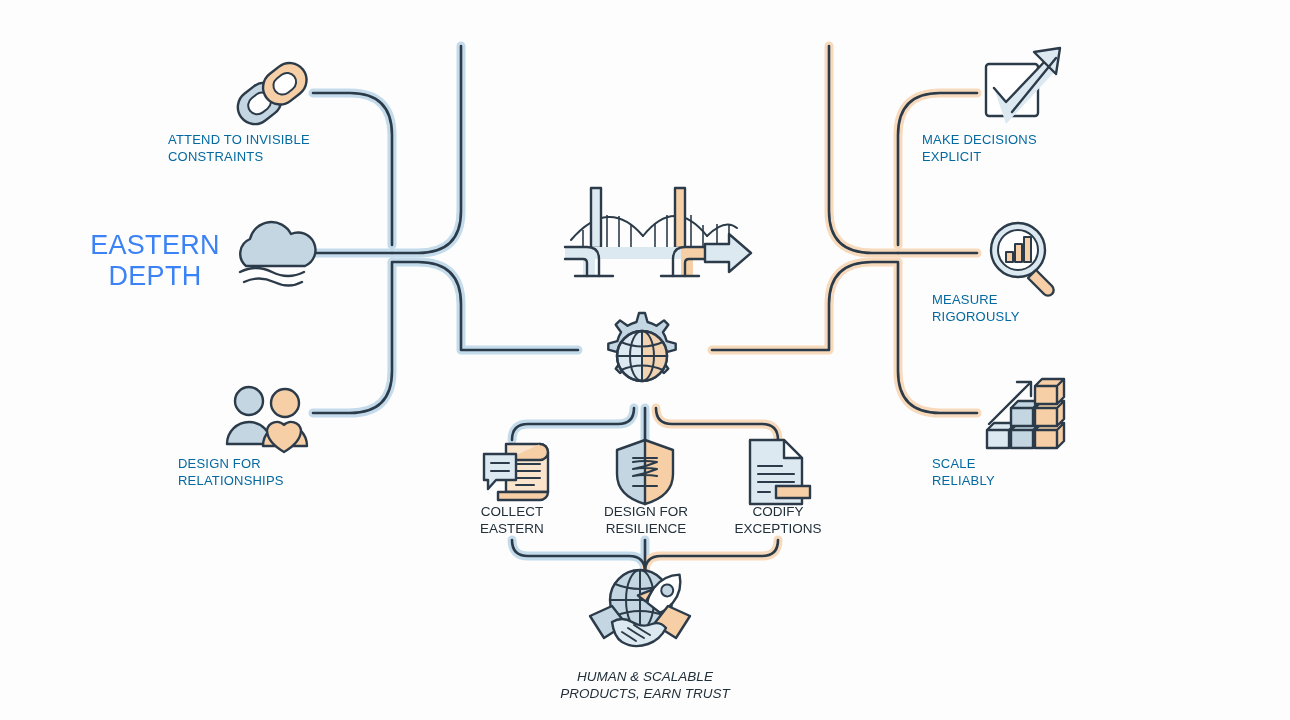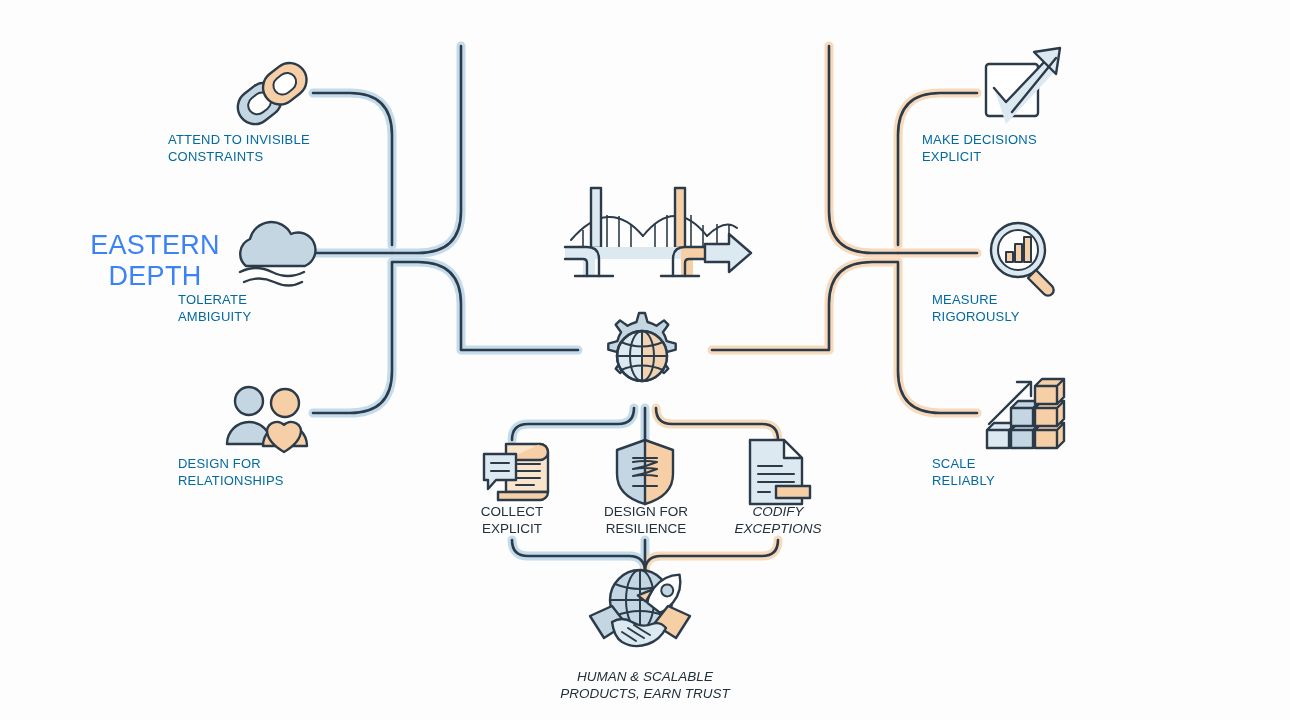--- a/index.html
+++ b/index.html
@@ -345,35 +345,33 @@
           <path d="M46 57 q9 6 16 10"></path>
       </g>
     </g>
   </svg>
 
   <div class="sidetitle" style="left:60px;top:230px;width:190px;">EASTERN
 DEPTH</div>
 
   <div class="lbl" style="left:168px;top:131px;width:200px;">ATTEND TO INVISIBLE
 CONSTRAINTS</div>
-  <div class="lbl" style="left:178px;top:291px;width:180px;">TOLERATE
-AMBIGUITY</div>
   <div class="lbl" style="left:178px;top:455px;width:188px;">DESIGN FOR
 RELATIONSHIPS</div>
 
   <div class="lbl" style="left:922px;top:131px;width:200px;">MAKE DECISIONS
 EXPLICIT</div>
   <div class="lbl" style="left:932px;top:291px;width:178px;">MEASURE
 RIGOROUSLY</div>
   <div class="lbl" style="left:932px;top:455px;width:178px;">SCALE
 RELIABLY</div>
 
   <div class="bottomlbl" style="left:430px;top:503px;width:164px;">COLLECT
-EXPLICIT</div>
+EASTERN</div>
   <div class="bottomlbl" style="left:560px;top:503px;width:172px;">DESIGN FOR
 RESILIENCE</div>
-  <div class="bottomlbl" style="left:696px;top:503px;width:164px;font-style:italic;">CODIFY
+  <div class="bottomlbl" style="left:696px;top:503px;width:164px;">CODIFY
 EXCEPTIONS</div>
 
   <div class="bottomlbl" style="left:515px;top:668px;width:260px;font-style:italic;">HUMAN &amp; SCALABLE
 PRODUCTS, EARN TRUST</div>
 
 </div>
 
 </body></html>

